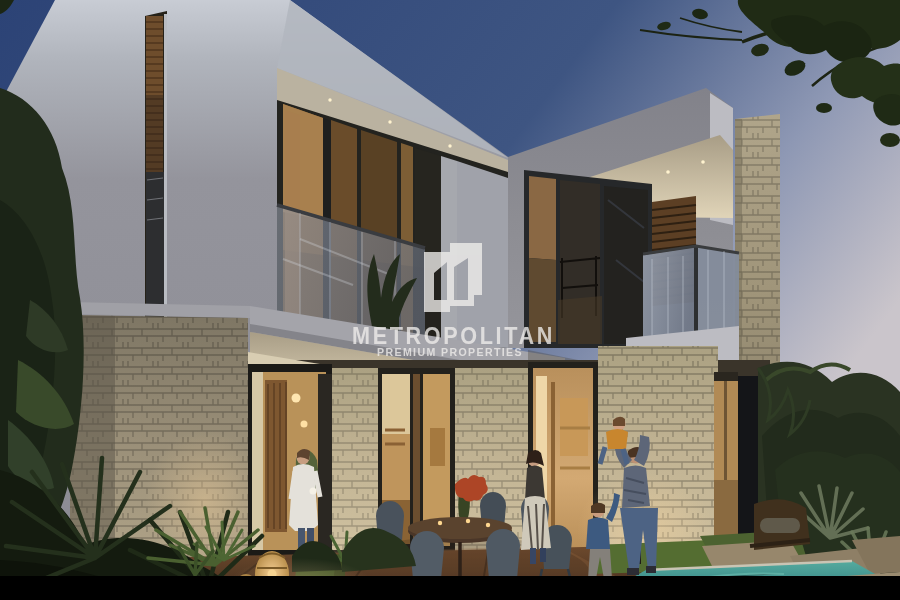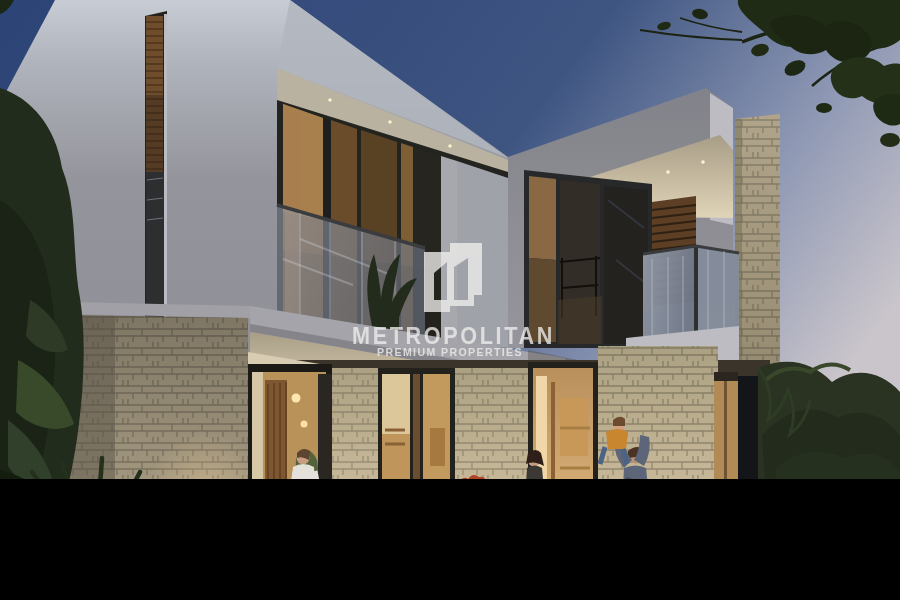--- a/index.html
+++ b/index.html
@@ -1,16 +1,16 @@
 <!DOCTYPE html>
 <html><head>
 <meta charset="utf-8">
 <style>
   html,body{margin:0;padding:0;background:#000;}
-  #scene{width:900px;height:479px;position:relative;overflow:hidden;font-family:"Liberation Sans",sans-serif;filter:blur(0.5px);}
+  #scene{width:900px;height:576px;position:relative;overflow:hidden;font-family:"Liberation Sans",sans-serif;filter:blur(0.5px);}
 </style>
 </head>
 <body>
 
 <div id="scene">
 <svg width="900" height="600" viewBox="0 0 900 600">
 <defs>
   <linearGradient id="sky" x1="0" y1="0" x2="1" y2="0.5">
     <stop offset="0" stop-color="#2c4376"></stop>
     <stop offset="0.55" stop-color="#3e5582"></stop>

